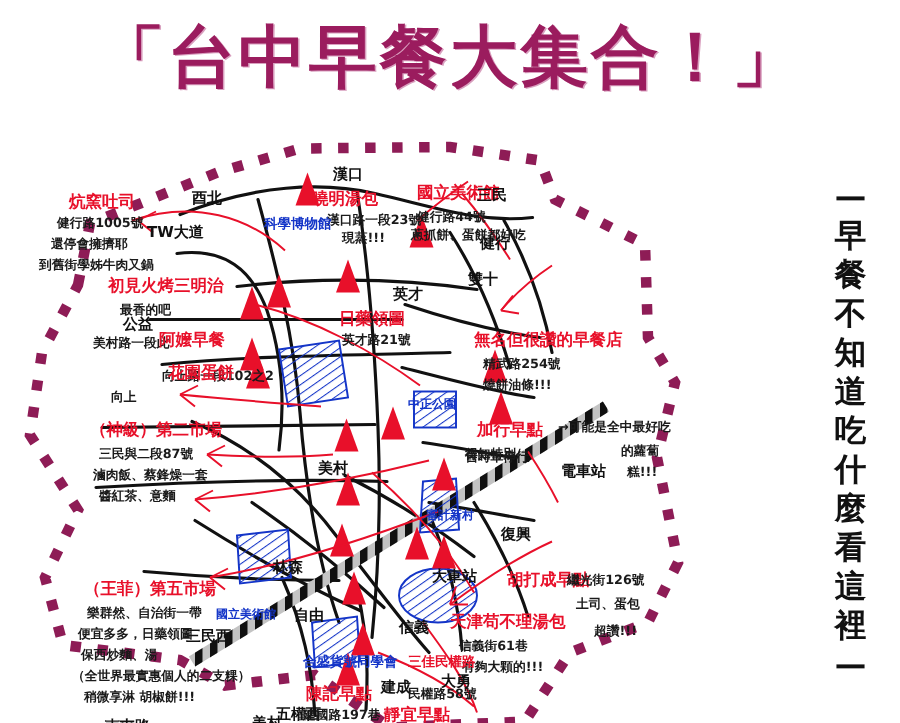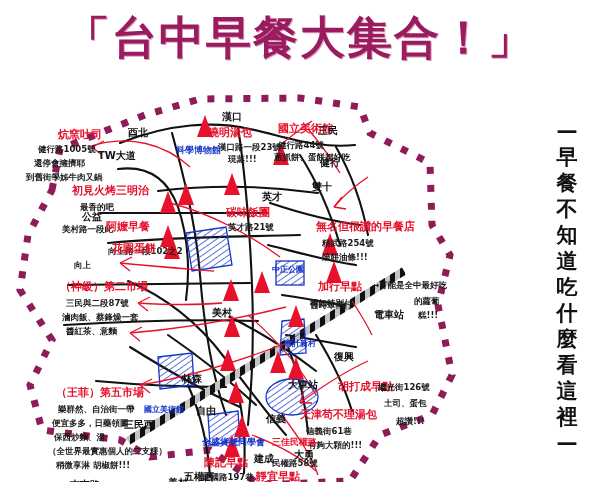--- a/index.html
+++ b/index.html
@@ -177,21 +177,21 @@
         <path d="M 248 230 C 276 254 300 282 316 310"></path>
         <path d="M 300 318 C 324 300 346 286 368 276"></path>
         <path d="M 300 318 L 304 306 M 300 318 L 312 318"></path>
         <path d="M 282 330 C 300 354 312 372 318 390"></path>
         <path d="M 252 350 C 278 360 300 372 316 386"></path>
         <path d="M 352 216 C 360 228 366 238 372 250"></path>
         <path d="M 308 44 C 320 58 330 72 340 88"></path>
       </g>
     </svg>
 
-    <div class="anno shop" style="left:46px;top:44px;margin-left:12px;">炕窯吐司</div>
+    <div class="anno shop" style="left:46px;top:44px;">炕窯吐司</div>
     <div class="anno detail" style="left:38px;top:60px;">健行路1005號</div>
     <div class="anno detail" style="left:34px;top:74px;">還停會擁擠耶</div>
     <div class="anno detail" style="left:26px;top:88px;">到舊街學姊牛肉又鍋</div>
 
     <div class="anno shop" style="left:72px;top:100px;">初見火烤三明治</div>
     <div class="anno detail" style="left:80px;top:118px;">最香的吧</div>
 
     <div class="anno street" style="left:98px;top:65px;">TW大道</div>
     <div class="anno street" style="left:128px;top:42px;">酉北</div>
     <div class="anno street" style="left:222px;top:26px;">漢口</div>
@@ -206,21 +206,21 @@
     <div class="anno detail" style="left:278px;top:56px;">健行路44號</div>
     <div class="anno detail" style="left:274px;top:68px;">蔥抓餅、蛋餅都好吃</div>
 
     <div class="anno street" style="left:318px;top:40px;">三民</div>
     <div class="anno street" style="left:320px;top:72px;">健行</div>
     <div class="anno street" style="left:312px;top:96px;">雙十</div>
 
     <div class="anno place" style="left:272px;top:180px;font-size:8px;">中正公園</div>
     <div class="anno street" style="left:262px;top:106px;">英才</div>
 
-    <div class="anno shop" style="left:226px;top:122px;">碳味飯團</div>
+    <div class="anno shop" style="left:226px;top:122px;">日藥領圖</div>
     <div class="anno detail" style="left:228px;top:138px;text-align:right;">英才路21號</div>
 
     <div class="anno street" style="left:82px;top:126px;">公益</div>
     <div class="anno detail" style="left:62px;top:140px;">美村路一段此</div>
     <div class="anno shop" style="left:106px;top:136px;">阿嬤早餐</div>
 
     <div class="anno detail" style="left:62px;top:162px;padding-left:46px;">向上路一段102之2</div>
     <div class="anno shop" style="left:112px;top:158px;">花園蛋餅</div>
     <div class="anno detail" style="left:74px;top:176px;">向上</div>
 

